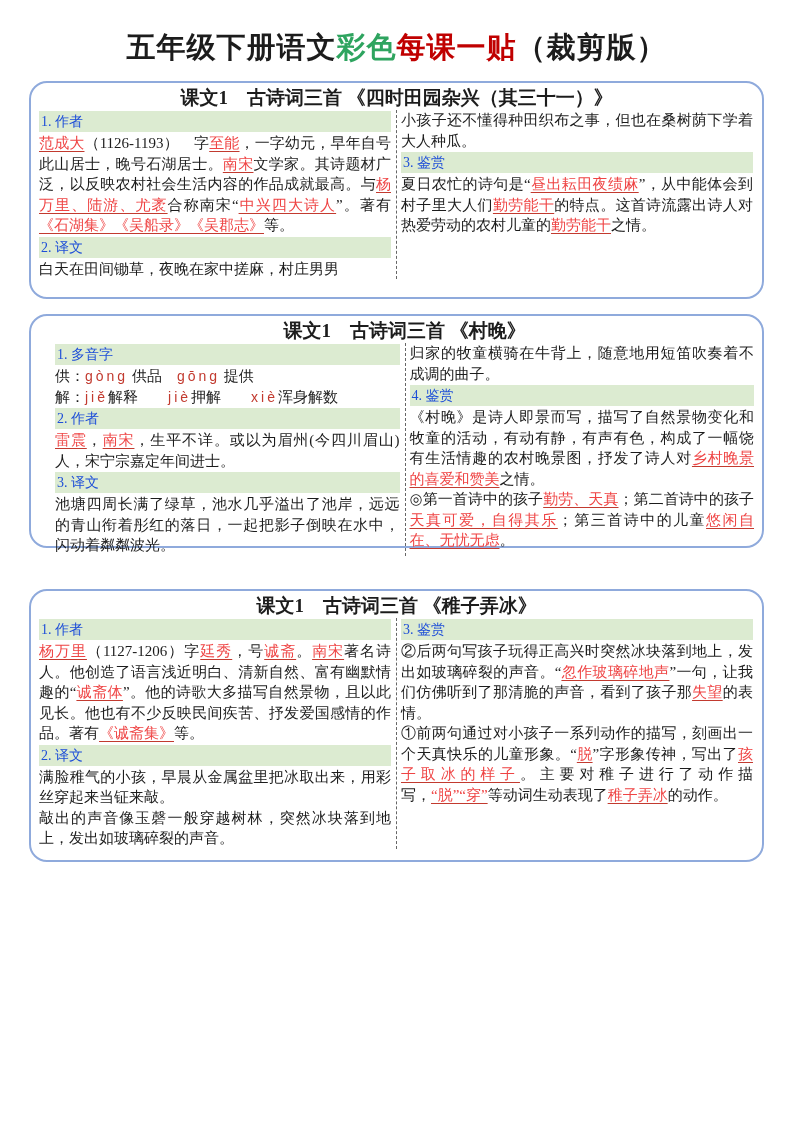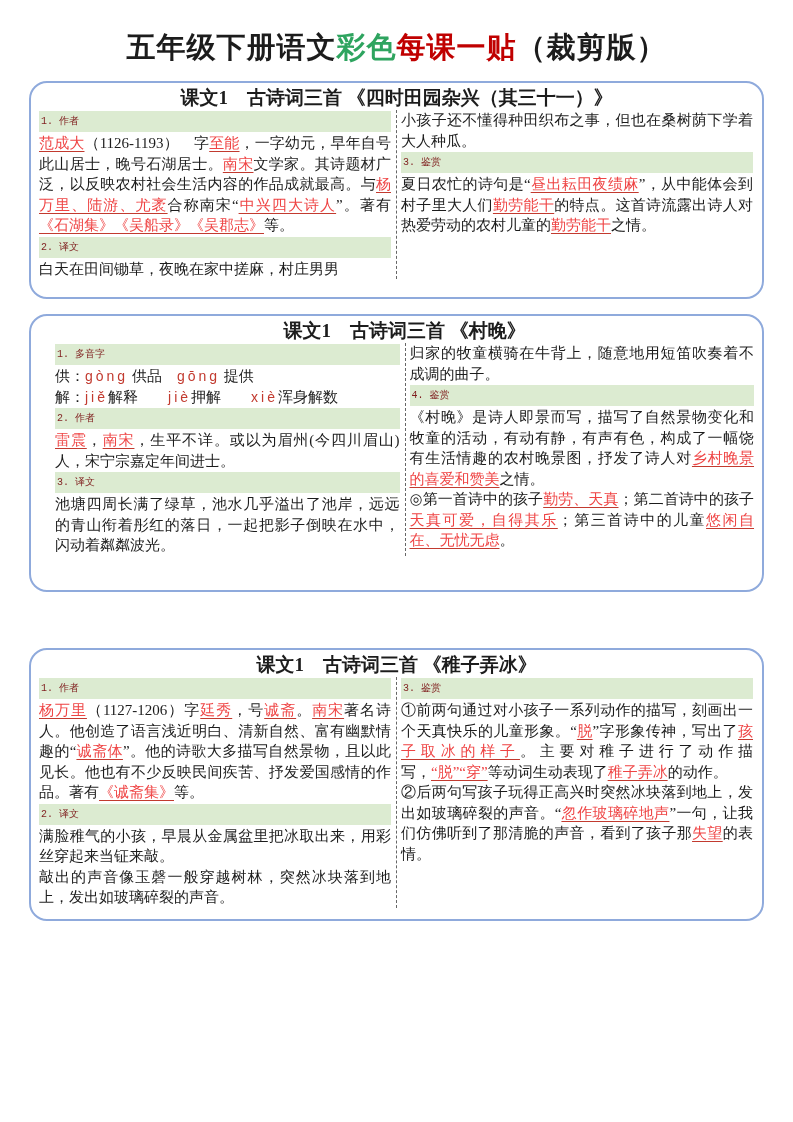--- a/index.html
+++ b/index.html
@@ -23,21 +23,21 @@
   .card{
     width:735px;
     margin:0 auto;
     box-sizing:border-box;
     border:2px solid #8faadc;
     border-radius:18px;
     padding:2px 8px 0 8px;
     background:transparent;
   }
   .card1{height:218px;margin-bottom:15px;}
-  .card2{height:278px;margin-bottom:56px;padding-left:24px;}
+  .card2{height:234px;margin-bottom:41px;padding-left:24px;}
   .card3{height:273px;margin-top:30px;}
   .card-header{
     text-align:center;
     font-size:19px;
     font-weight:bold;
     line-height:25px;
     white-space:nowrap;
   }
   .cols{display:flex;align-items:flex-start;}
   .col{
@@ -47,26 +47,26 @@
     text-align:justify;
   }
   .divider{
     width:0;
     border-left:1.5px dashed #666;
     align-self:stretch;
     margin:0 4px 0 5px;
   }
   .sec{
     background:#dcebd1;
-    font-size:10px;
+    font-size:14px;
     line-height:21px;
     padding-left:2px;
     margin:1px 0;
-    font-family:Liberation Mono, monospace;
-    color:#7f1d1d;
+    font-family:Liberation Serif, serif;
+    color:#1d4ed8;
   }
   .para{margin:0;}
   .run{color:#1c1c1c;}
   .red{
     color:#ef4444;
     text-decoration:underline;
     text-decoration-color:#c23a2f;
     text-underline-offset:3px;
   }
   .pin{
@@ -126,19 +126,19 @@
           <div class="col">
             <div class="sec" style="background: rgb(220, 235, 209);">1. 作者</div>
             <p class="para"><span class="red">杨万里</span><span class="run">（1127-1206）字</span><span class="red">廷秀</span><span class="run">，号</span><span class="red">诚斋</span><span class="run">。</span><span class="red">南宋</span><span class="run">著名诗人。他创造了语言浅近明白、清新自然、富有幽默情趣的“</span><span class="red">诚斋体</span><span class="run">”。他的诗歌大多描写自然景物，且以此见长。他也有不少反映民间疾苦、抒发爱国感情的作品。著有</span><span class="red">《诚斋集》</span><span class="run">等。</span></p>
             <div class="sec" style="background: rgb(220, 235, 209);">2. 译文</div>
             <p class="para"><span class="run">满脸稚气的小孩，早晨从金属盆里把冰取出来，用彩丝穿起来当钲来敲。</span></p>
             <p class="para"><span class="run">敲出的声音像玉磬一般穿越树林，突然冰块落到地上，发出如玻璃碎裂的声音。</span></p>
           </div>
           <div class="divider"></div>
           <div class="col">
             <div class="sec" style="background: rgb(220, 235, 209);">3. 鉴赏</div>
+            <p class="para"><span class="run">②后两句写孩子玩得正高兴时突然冰块落到地上，发出如玻璃碎裂的声音。“</span><span class="red">忽作玻璃碎地声</span><span class="run">”一句，让我们仿佛听到了那清脆的声音，看到了孩子那</span><span class="red">失望</span><span class="run">的表情。</span></p>
             <p class="para"><span class="run">①前两句通过对小孩子一系列动作的描写，刻画出一个天真快乐的儿童形象。“</span><span class="red">脱</span><span class="run">”字形象传神，写出了</span><span class="red">孩子取冰的样子</span><span class="run">。主要对稚子进行了动作描写，</span><span class="red">“脱”“穿”</span><span class="run">等动词生动表现了</span><span class="red">稚子弄冰</span><span class="run">的动作。</span></p>
-            <p class="para"><span class="run">②后两句写孩子玩得正高兴时突然冰块落到地上，发出如玻璃碎裂的声音。“</span><span class="red">忽作玻璃碎地声</span><span class="run">”一句，让我们仿佛听到了那清脆的声音，看到了孩子那</span><span class="red">失望</span><span class="run">的表情。</span></p>
           </div>
         </div>
       </section>
     </div>
 </div>
 
 </body></html>

